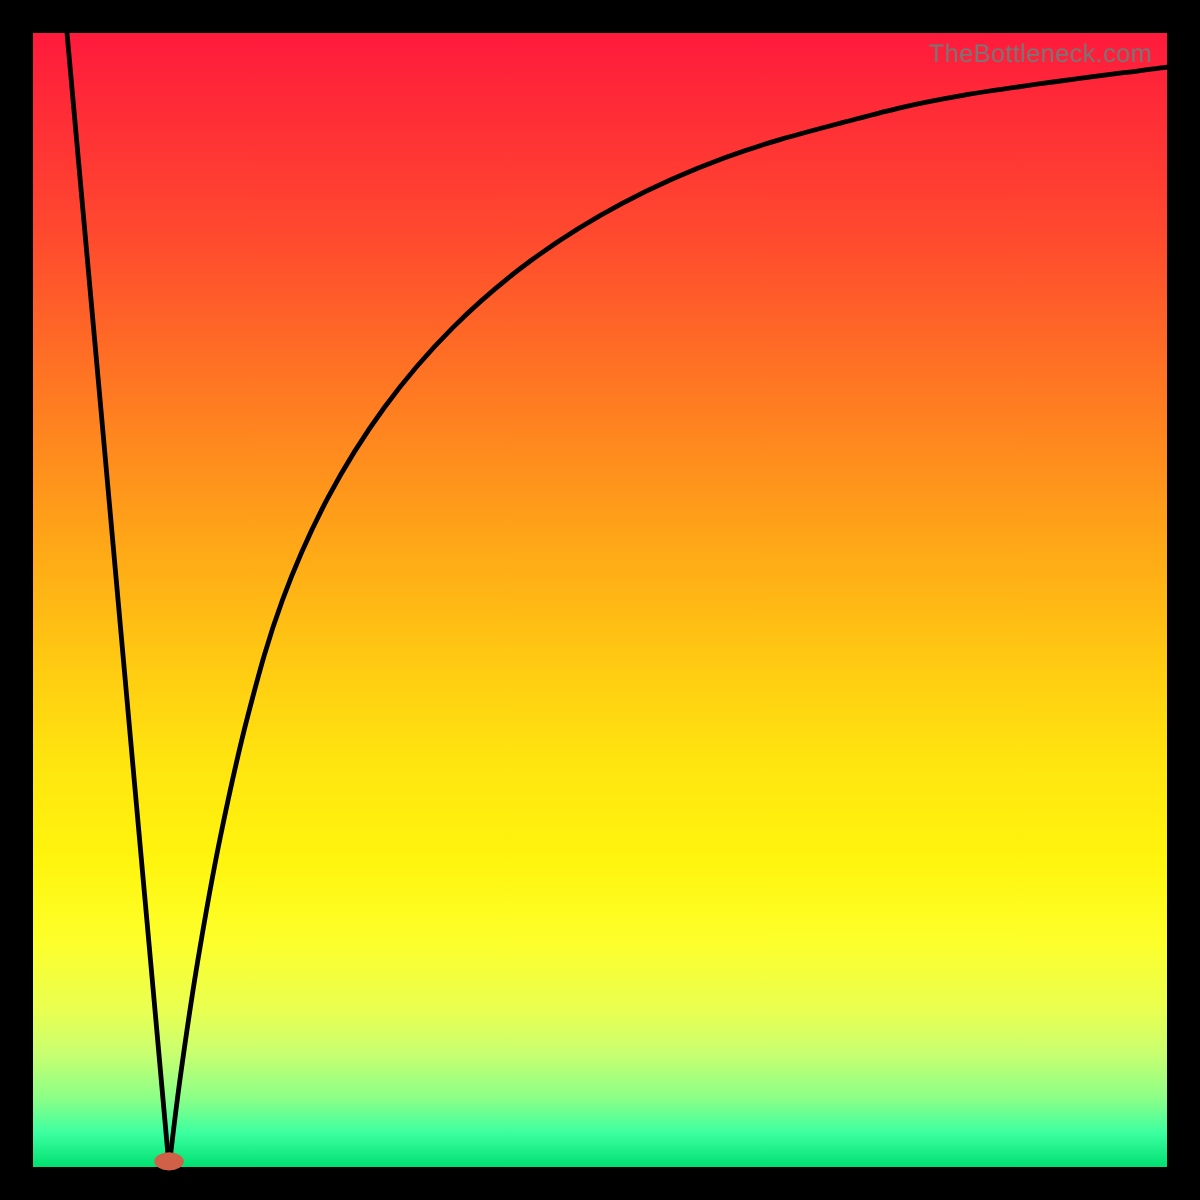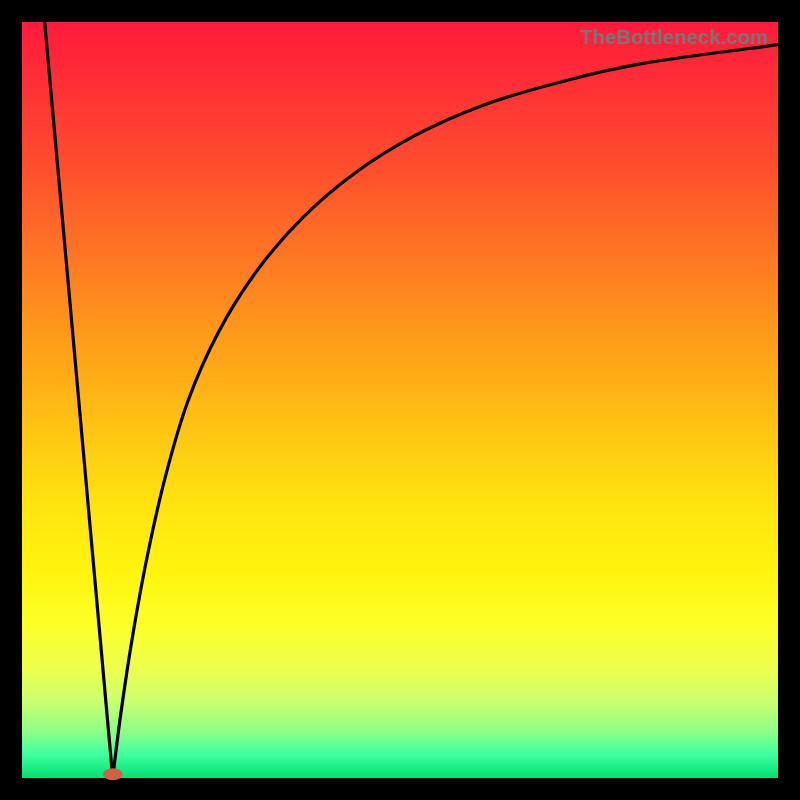--- a/index.html
+++ b/index.html
@@ -37,22 +37,22 @@
       #8aff88 94%,
       #3cffa0 97%,
       #00e070 100%
     );
   }
   .watermark {
     position: absolute;
     top: 4px;
     right: 10px;
     color: #777;
-    font-size: 20px;
-    font-weight: 700;
+    font-size: 17px;
+    font-weight: 400;
     letter-spacing: 0.2px;
     user-select: none;
   }
   svg.curve-layer {
     position: absolute;
     left: 0;
     top: 0;
     width: 756px;
     height: 756px;
     overflow: visible;

